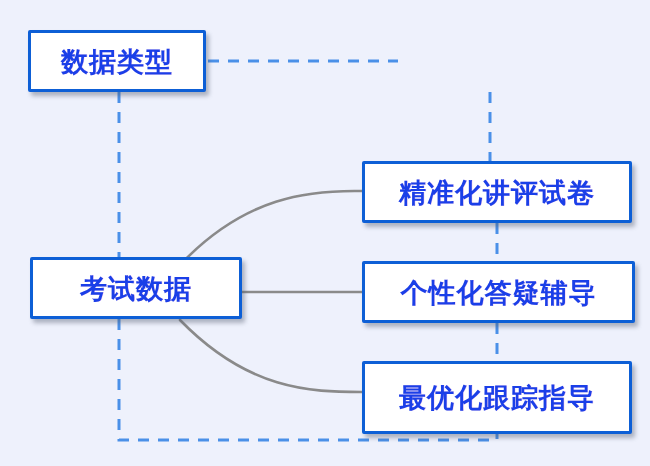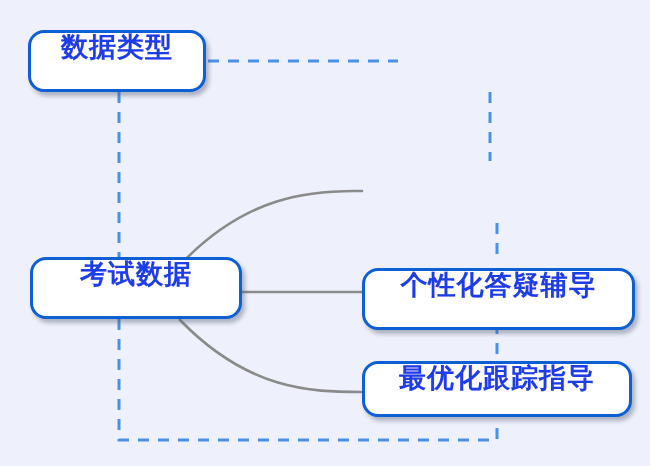--- a/index.html
+++ b/index.html
@@ -27,42 +27,43 @@
     top: 0;
     width: 650px;
     height: 466px;
     pointer-events: none;
   }
   .node {
     position: absolute;
     box-sizing: border-box;
     background: #ffffff;
     border: 3px solid #0d5fd6;
-    border-radius: 16px;
+    border-radius: 2px;
     display: flex;
+    align-items: center;
     justify-content: center;
     box-shadow: 3px 4px 4px rgba(80, 90, 110, 0.42);
     z-index: 3;
   }
   .node-label {
     color: #1a3fe8;
     font-family: "DejaVu Serif", "Liberation Serif", serif;
     font-weight: bold;
     font-size: 27px;
     letter-spacing: 1px;
     line-height: 1;
     white-space: nowrap;
     text-shadow: 0.5px 0 0 rgba(200, 60, 200, 0.30);
   }
   #node-data-type   { left: 28px;  top: 30px;  width: 178px; height: 62px; }
   #node-teach-strat { left: 400px; top: 30px;  width: 178px; height: 62px; }
   #node-exam-data   { left: 30px;  top: 257px; width: 212px; height: 62px; }
   #node-precise-review  { left: 362px; top: 161px; width: 270px; height: 62px; }
-  #node-personal-qa     { left: 362px; top: 268px; width: 273px; height: 62px; }
-  #node-optimal-track   { left: 362px; top: 361px; width: 270px; height: 56px; }
+  #node-personal-qa     { left: 362px; top: 261px; width: 273px; height: 62px; }
+  #node-optimal-track   { left: 362px; top: 361px; width: 270px; height: 73px; }
   #node-precise-review .node-label,
   #node-personal-qa .node-label,
   #node-optimal-track .node-label { font-size: 27px; }
 </style>
 </head>
 <body>
 
 <div id="diagram-canvas">
 
   <svg id="connector-layer" viewBox="0 0 650 466" width="650" height="466" xmlns="http://www.w3.org/2000/svg">
@@ -88,20 +89,23 @@
 
   <div class="node" id="node-data-type">
     <span class="node-label">数据类型</span>
   </div>
 
 
   <div class="node" id="node-exam-data">
     <span class="node-label">考试数据</span>
   </div>
 
+  <div class="node" id="node-precise-review">
+    <span class="node-label">精准化讲评试卷</span>
+  </div>
 
   <div class="node" id="node-personal-qa">
     <span class="node-label">个性化答疑辅导</span>
   </div>
 
   <div class="node" id="node-optimal-track">
     <span class="node-label">最优化跟踪指导</span>
   </div>
 
 </div>

